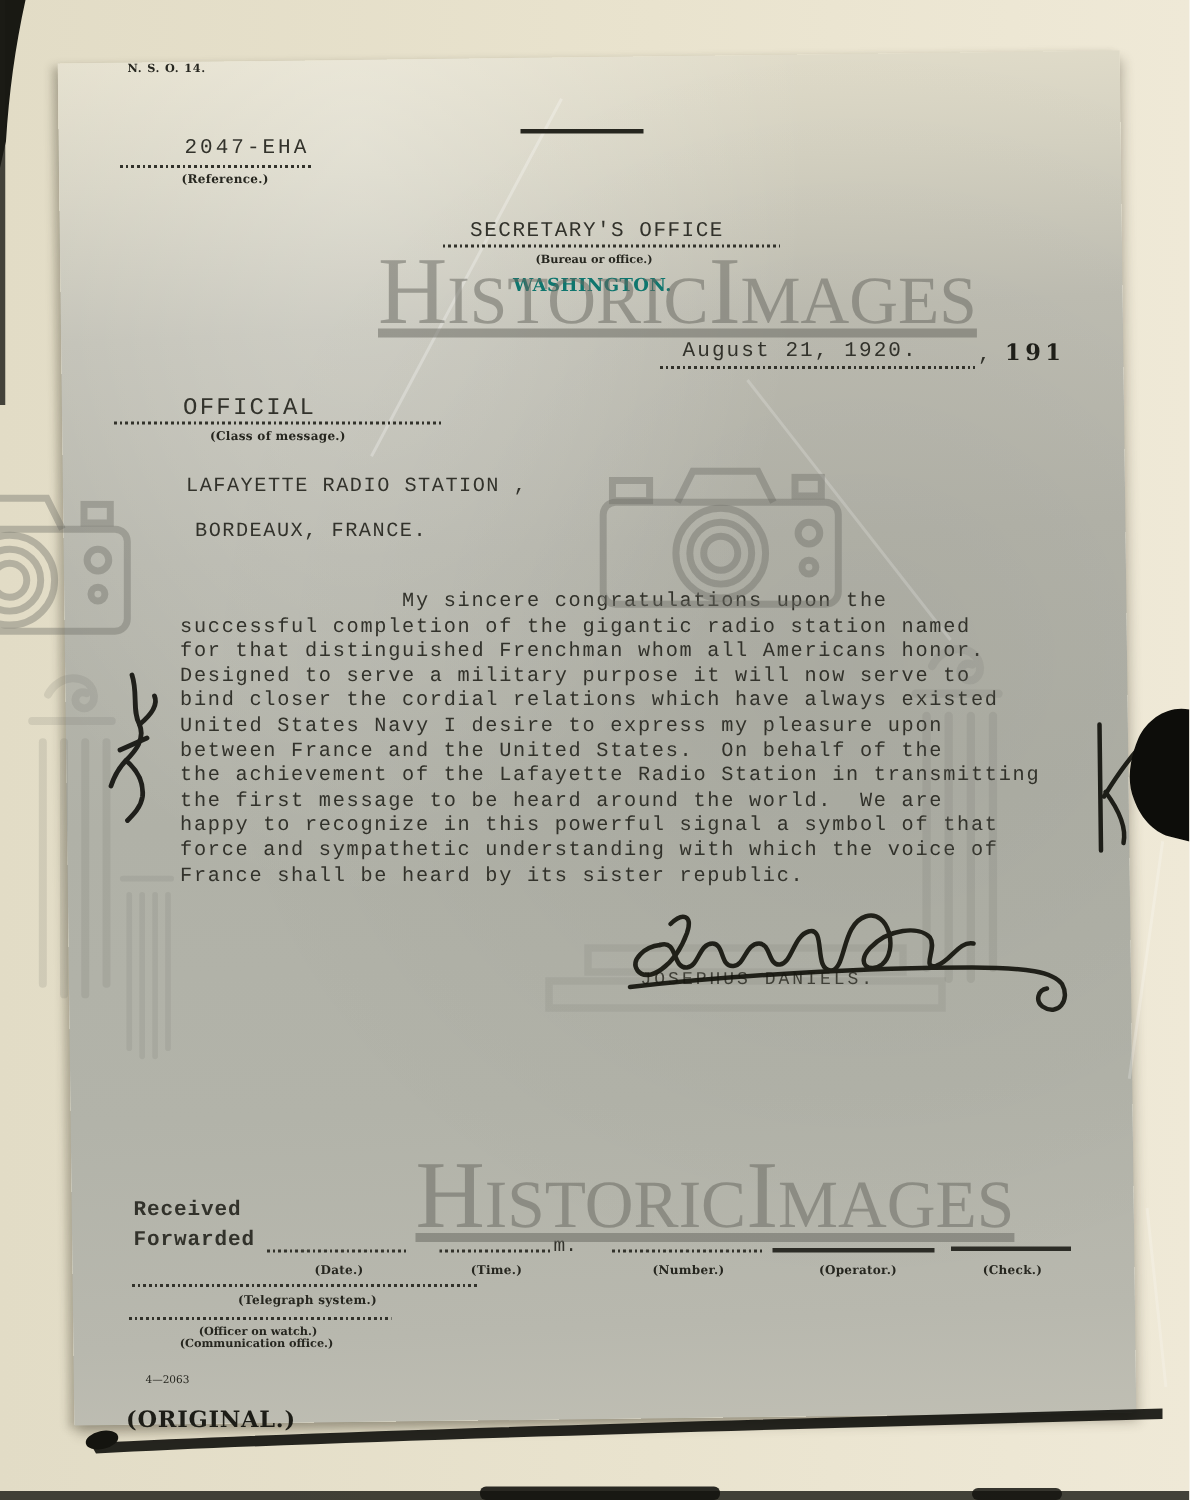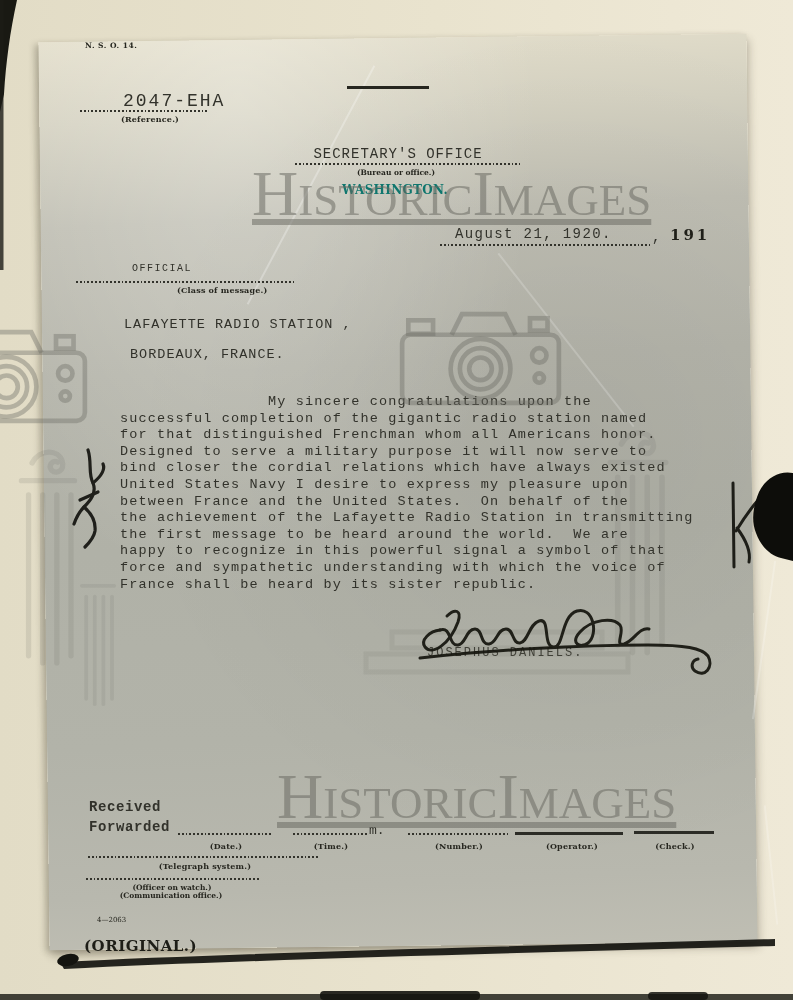--- a/index.html
+++ b/index.html
@@ -56,38 +56,38 @@
 <div class="abs crease" style="left:565px;top:230px;height:220px;transform:rotate(-38deg);opacity:.7;"></div>
 <div class="abs crease" style="left:763px;top:560px;height:160px;transform:rotate(8deg);opacity:.8;"></div>
 <div class="abs crease" style="left:770px;top:805px;height:120px;transform:rotate(-6deg);opacity:.7;"></div>
 
 <div class="abs contentlayer">
 
   <div class="abs sf b" style="left:85px;top:41px;font-size:7.5px;letter-spacing:.5px;">N. S. O. 14.</div>
 
   <div class="abs" style="left:347px;top:86px;width:82px;height:2.5px;background:#26261f;"></div>
 
-  <div class="abs tw" style="left:123px;top:91px;font-size:18px;letter-spacing:2px;">2047-EHA</div>
+  <div class="abs tw" style="left:123px;top:91px;font-size:14px;letter-spacing:2px;">2047-EHA</div>
   <div class="abs dotline" style="left:80px;top:110px;width:128px;"></div>
   <div class="abs sf lbl" style="left:121px;top:114px;">(Reference.)</div>
 
 
   <div class="abs cx tw" style="left:398px;top:146px;font-size:14px;letter-spacing:1px;">SECRETARY'S OFFICE</div>
   <div class="abs dotline" style="left:295px;top:163px;width:225px;"></div>
   <div class="abs cx sf" style="left:396px;top:168px;font-size:7.5px;font-weight:bold;">(Bureau or office.)</div>
   <div class="abs cx sf b" style="left:395px;top:183px;font-size:12px;letter-spacing:.3px;color:#0f766e;">WASHINGTON.</div>
 
   <div class="abs tw" style="left:455px;top:226px;font-size:14px;letter-spacing:1.4px;">August 21, 1920.</div>
   <div class="abs dotline" style="left:440px;top:244px;width:210px;"></div>
   <div class="abs tw" style="left:652px;top:229px;font-size:14px;">,</div>
   <div class="abs sf b" style="left:670px;top:226px;font-size:15px;letter-spacing:3px;color:#1f1f19;">191</div>
 
-  <div class="abs tw" style="left:132px;top:263px;font-size:10px;letter-spacing:1.5px;">OFFICIAL</div>
+  <div class="abs tw" style="left:122px;top:263px;font-size:16px;letter-spacing:1.5px;">OFFICIAL</div>
   <div class="abs dotline" style="left:76px;top:281px;width:218px;"></div>
-  <div class="abs sf lbl" style="left:140px;top:285px;margin-left:37px;">(Class of message.)</div>
+  <div class="abs sf lbl" style="left:140px;top:285px;">(Class of message.)</div>
 
   <div class="abs tw" style="left:124px;top:317px;font-size:13.5px;letter-spacing:1px;">LAFAYETTE RADIO STATION ,</div>
   <div class="abs tw" style="left:130px;top:347px;font-size:13.5px;letter-spacing:1px;">BORDEAUX,  FRANCE.</div>
 
   <div id="body-paragraph" class="abs tw">
       <div class="bodyline">                My sincere congratulations upon the</div>
       <div class="bodyline">successful completion of the gigantic radio station named</div>
       <div class="bodyline">for that distinguished Frenchman whom all Americans honor.</div>
       <div class="bodyline">Designed to serve a military purpose it will now serve to</div>
       <div class="bodyline">bind closer the cordial relations which have always existed</div>

